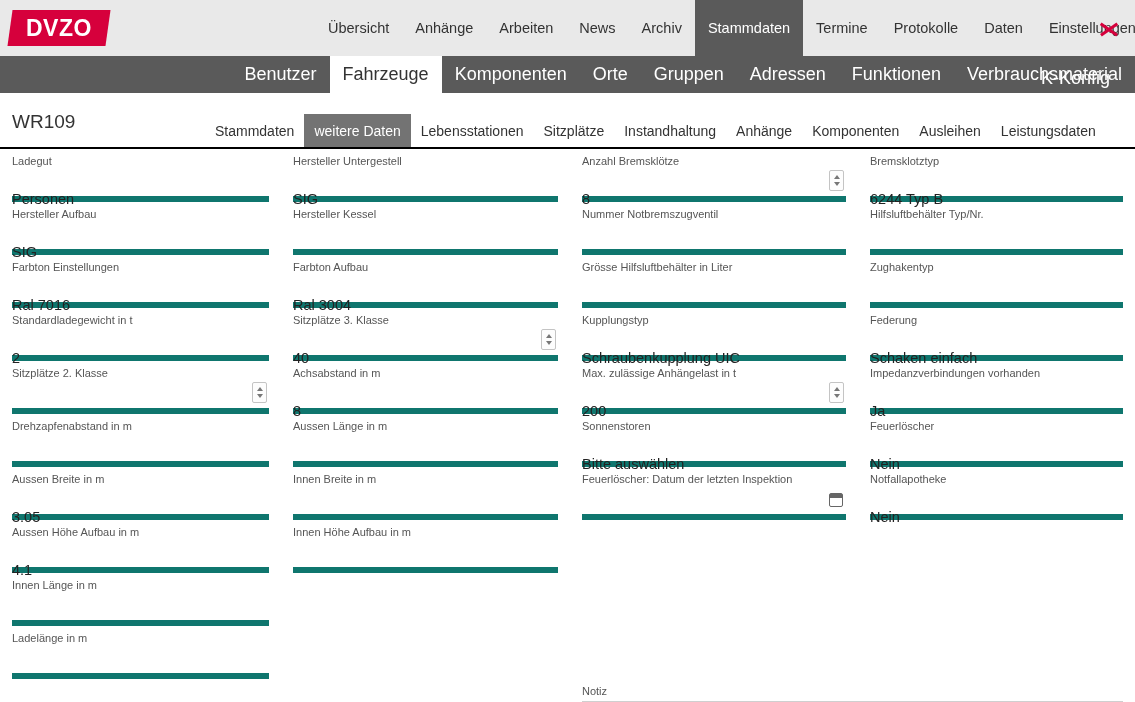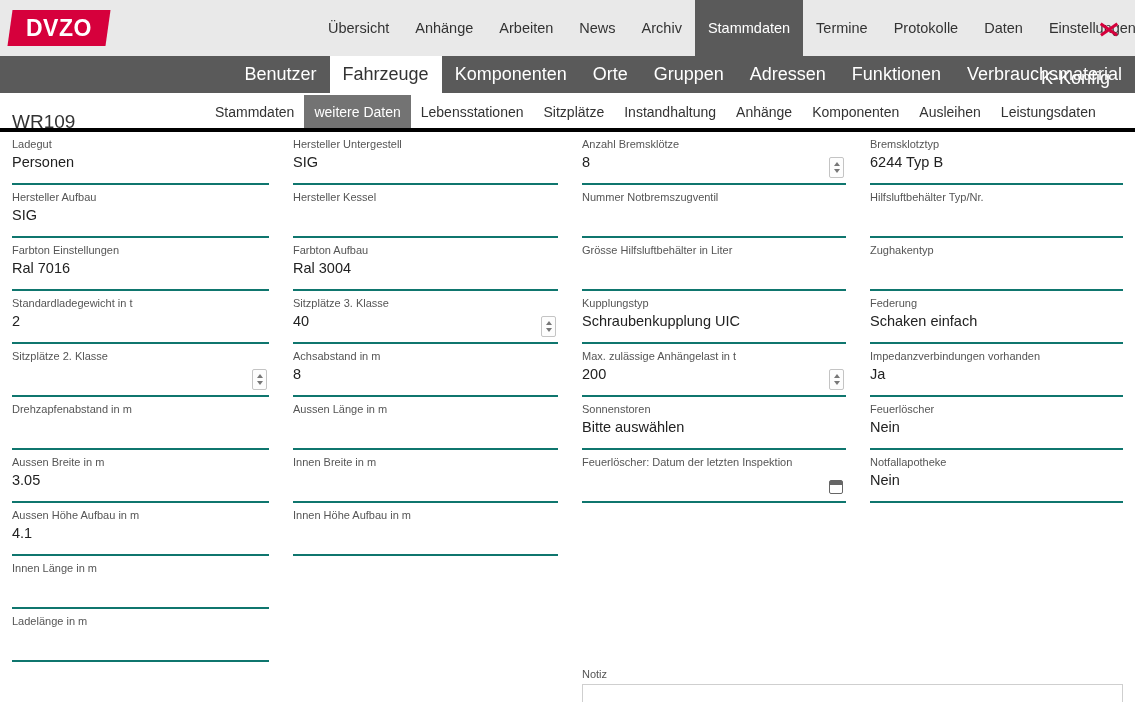--- a/index.html
+++ b/index.html
@@ -92,24 +92,24 @@
     background: #ffffff;
     color: #333;
   }
   .subnav .item.right {
     position: absolute;
     right: 12px; top: 8px; bottom: 0;
   }
 
   
   .pagehead {
-    height: 39px;
+    height: 56px;
     display: flex;
     align-items: flex-end;
-    border-bottom: 4px solid #000000;
+    border-bottom: 2px solid #000000;
     position: relative;
   }
   .pagetitle {
     position: absolute;
     left: 12px; top: 18px;
     font-size: 19px;
     color: #333;
   }
   .tabs {
     position: absolute;
@@ -134,34 +134,34 @@
   
   .grid {
     display: grid;
     grid-template-columns: 281px 289px 288px 277px;
     padding: 0 0 0 0;
     column-gap: 0;
   }
   .col { padding: 0 12px; }
   .field {
     height: 53px;
-    border-bottom: 2px solid #0f766e;
+    border-bottom: 6px solid #0f766e;
     position: relative;
     padding-top: 6px;
   }
   .label {
     font-size: 11px;
     color: #555;
     line-height: 13px;
   }
   .value {
     font-size: 14.5px;
     color: #222;
     line-height: 22px;
-    margin-top: 0;
+    margin-top: 20px;
   }
   .value.empty { min-height: 22px; }
 
   
   .spin {
     position: absolute;
     right: 2px;
     bottom: 5px;
     width: 15px; height: 21px;
     border: 1px solid #c4c4c4;

